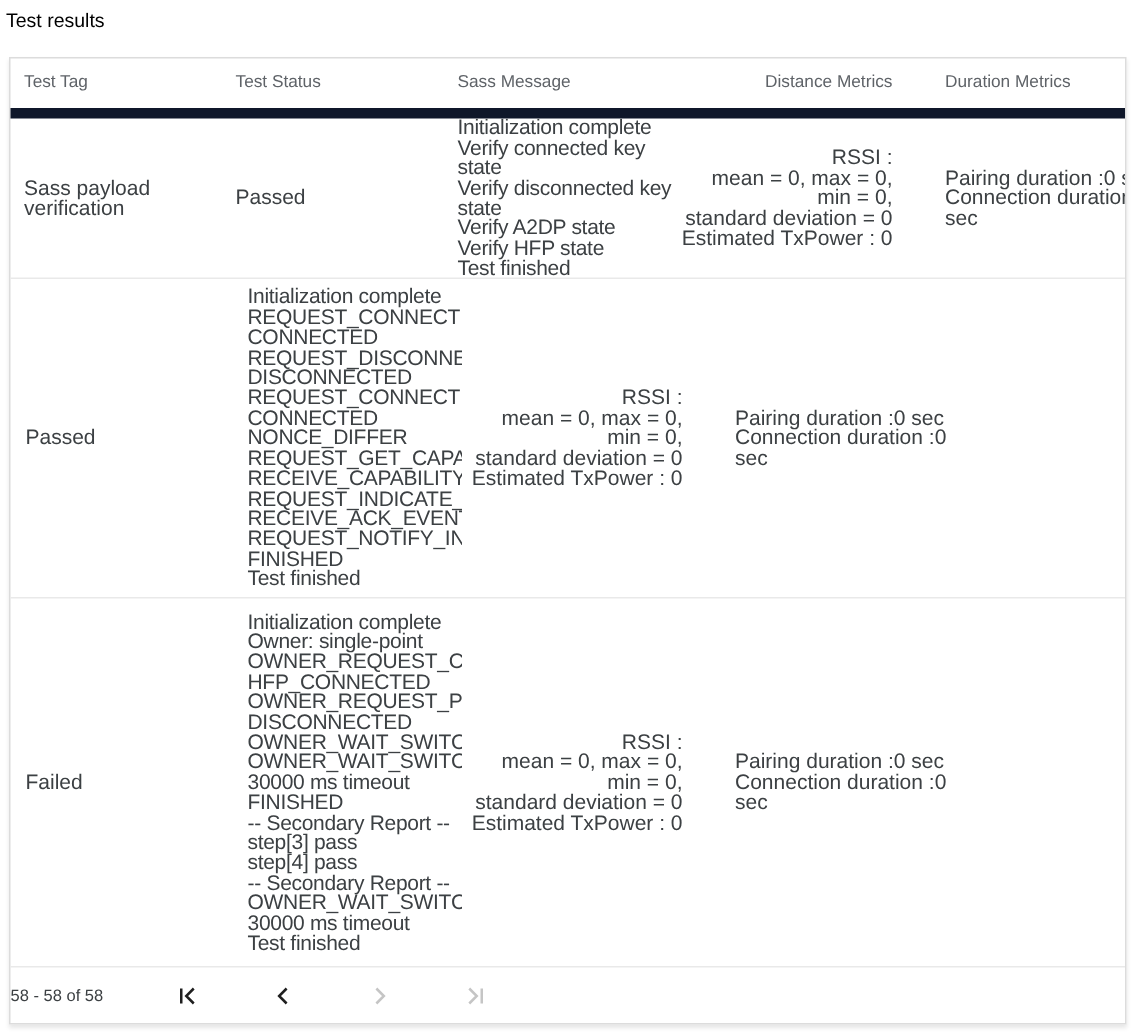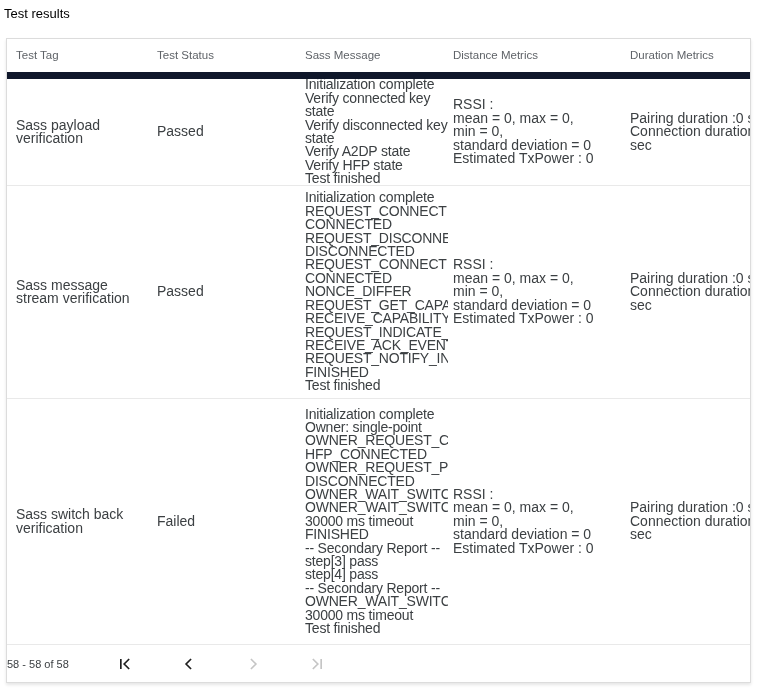--- a/index.html
+++ b/index.html
@@ -43,21 +43,21 @@
     font-size: 14px;
     line-height: 13.4px;
     color: #3c4043;
     flex: none;
     overflow: hidden;
   }
   .th { color: #5f6368; font-size: 11.5px; }
   .c1 { width: 140px; padding-left: 9px; }
   .c2 { width: 148px; padding-left: 10px; }
   .c3 { width: 153px; padding-left: 10px; }
-  .c4 { width: 147px; padding-left: 5px; }
+  .c4 { width: 147px; padding-left: 5px; text-align: right; }
   .c5 { width: 155px; padding-left: 5px; margin-left: 30px; }
   .pre { white-space: pre-line; }
   .msg {
     white-space: pre-line;
     letter-spacing: -0.2px;
     padding-top: 6px;
     padding-bottom: 6px;
     align-self: stretch;
     display: flex;
     flex-direction: column;
@@ -112,21 +112,20 @@
 Test finished</div></div>
     <div class="td c4 pre">RSSI :
 mean = 0, max = 0, min = 0,
 standard deviation = 0
 Estimated TxPower : 0</div>
     <div class="td c5 pre">Pairing duration :0 sec
 Connection duration :0 sec</div>
   </div>
 
   <div class="tr row-2">
-    <div class="td c1">Sass message stream verification</div>
     <div class="td c2">Passed</div>
     <div class="td c3 msg"><div class="msg-inner">Initialization complete
 REQUEST_CONNECT
 CONNECTED
 REQUEST_DISCONNECT
 DISCONNECTED
 REQUEST_CONNECT
 CONNECTED
 NONCE_DIFFER
 REQUEST_GET_CAPABILITY
@@ -138,21 +137,20 @@
 Test finished</div></div>
     <div class="td c4 pre">RSSI :
 mean = 0, max = 0, min = 0,
 standard deviation = 0
 Estimated TxPower : 0</div>
     <div class="td c5 pre">Pairing duration :0 sec
 Connection duration :0 sec</div>
   </div>
 
   <div class="tr row-3">
-    <div class="td c1">Sass switch back verification</div>
     <div class="td c2">Failed</div>
     <div class="td c3 msg"><div class="msg-inner">Initialization complete
 Owner: single-point
 OWNER_REQUEST_CONNECT
 HFP_CONNECTED
 OWNER_REQUEST_PLAY_MED
 DISCONNECTED
 OWNER_WAIT_SWITCH_BACK
 OWNER_WAIT_SWITCH_BACK
 30000 ms timeout

